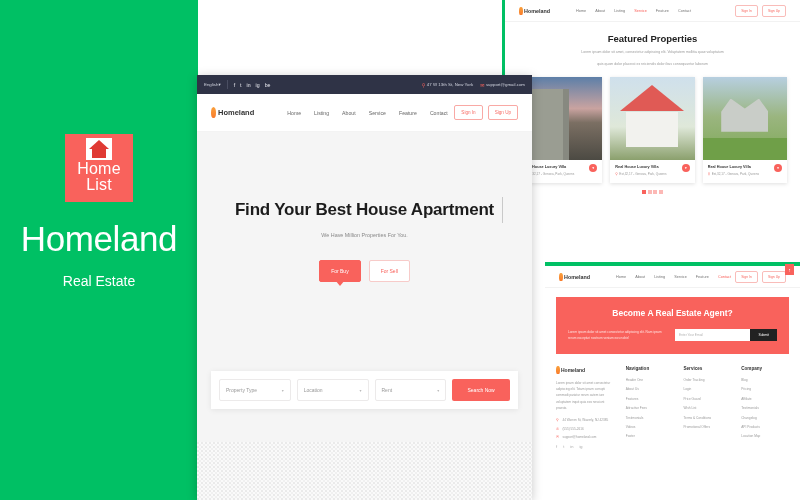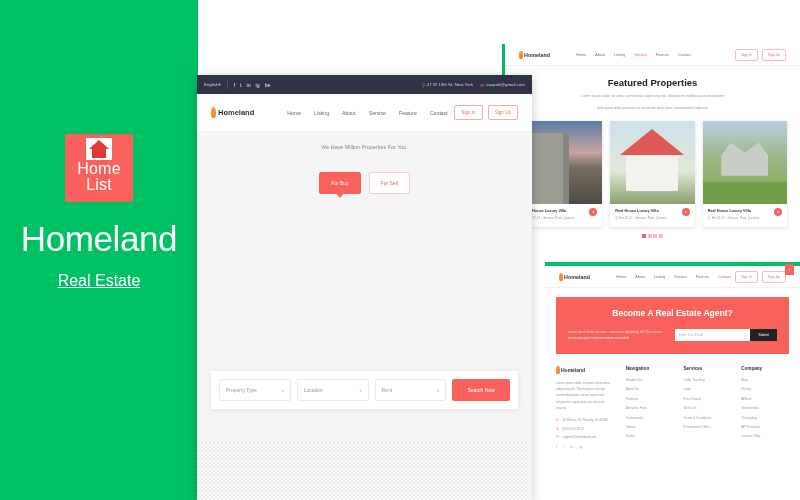--- a/index.html
+++ b/index.html
@@ -56,25 +56,24 @@
   #brand-name {
     color: #ffffff;
     font-size: 35px;
     line-height: 42px;
     font-weight: 400;
     margin-top: 16px;
     letter-spacing: -0.4px;
   }
   #brand-sub {
     color: #ffffff;
-    font-size: 16px;
+    font-size: 14px;
     line-height: 24px;
     font-weight: 400;
     margin-top: 9px;
-    text-decoration: underline;
   }
 
   
   #hero-panel {
     position: absolute;
     left: 197px; top: 75px;
     width: 335px; height: 425px;
     background: #ffffff;
     box-shadow: 0 2px 10px rgba(0,0,0,0.22);
     z-index: 3;
@@ -181,21 +180,20 @@
 
   
   #featured-panel {
     position: absolute;
     left: 502px; top: 0;
     width: 298px; height: 262px;
     background: #ffffff;
     border-left: 3px solid #00c064;
     z-index: 2;
     overflow: hidden;
-    margin-top: 44px;
   }
   .mini-navbar {
     height: 22px; display: flex; align-items: center;
     padding: 0 14px; background: #fff;
     border-bottom: 1px solid #f2f2f2;
   }
   .mini-logo { display: flex; align-items: center; gap: 1.5px; }
   .mini-logo-mark {
     width: 3.5px; height: 8px;
     background: linear-gradient(180deg,#f9a03c,#f97c2c);
@@ -572,20 +570,21 @@
       <span class="nav-link">Feature</span>
       <span class="nav-link">Contact</span>
     </div>
     <div class="nav-auth">
       <span class="btn-outline">Sign In</span>
       <span class="btn-outline">Sign Up</span>
     </div>
   </div>
 
   <div id="hero-body">
+    <div id="hero-title">Find Your Best House Apartment</div>
     <div id="hero-sub">We Have Million Properties For You.</div>
     <div id="hero-toggle">
       <span class="toggle-btn active">For Buy</span>
       <span class="toggle-btn">For Sell</span>
     </div>
     <div id="search-bar">
       <div class="sel">
         <span>Property Type</span>
         <span class="caret">▾</span>
       </div>

